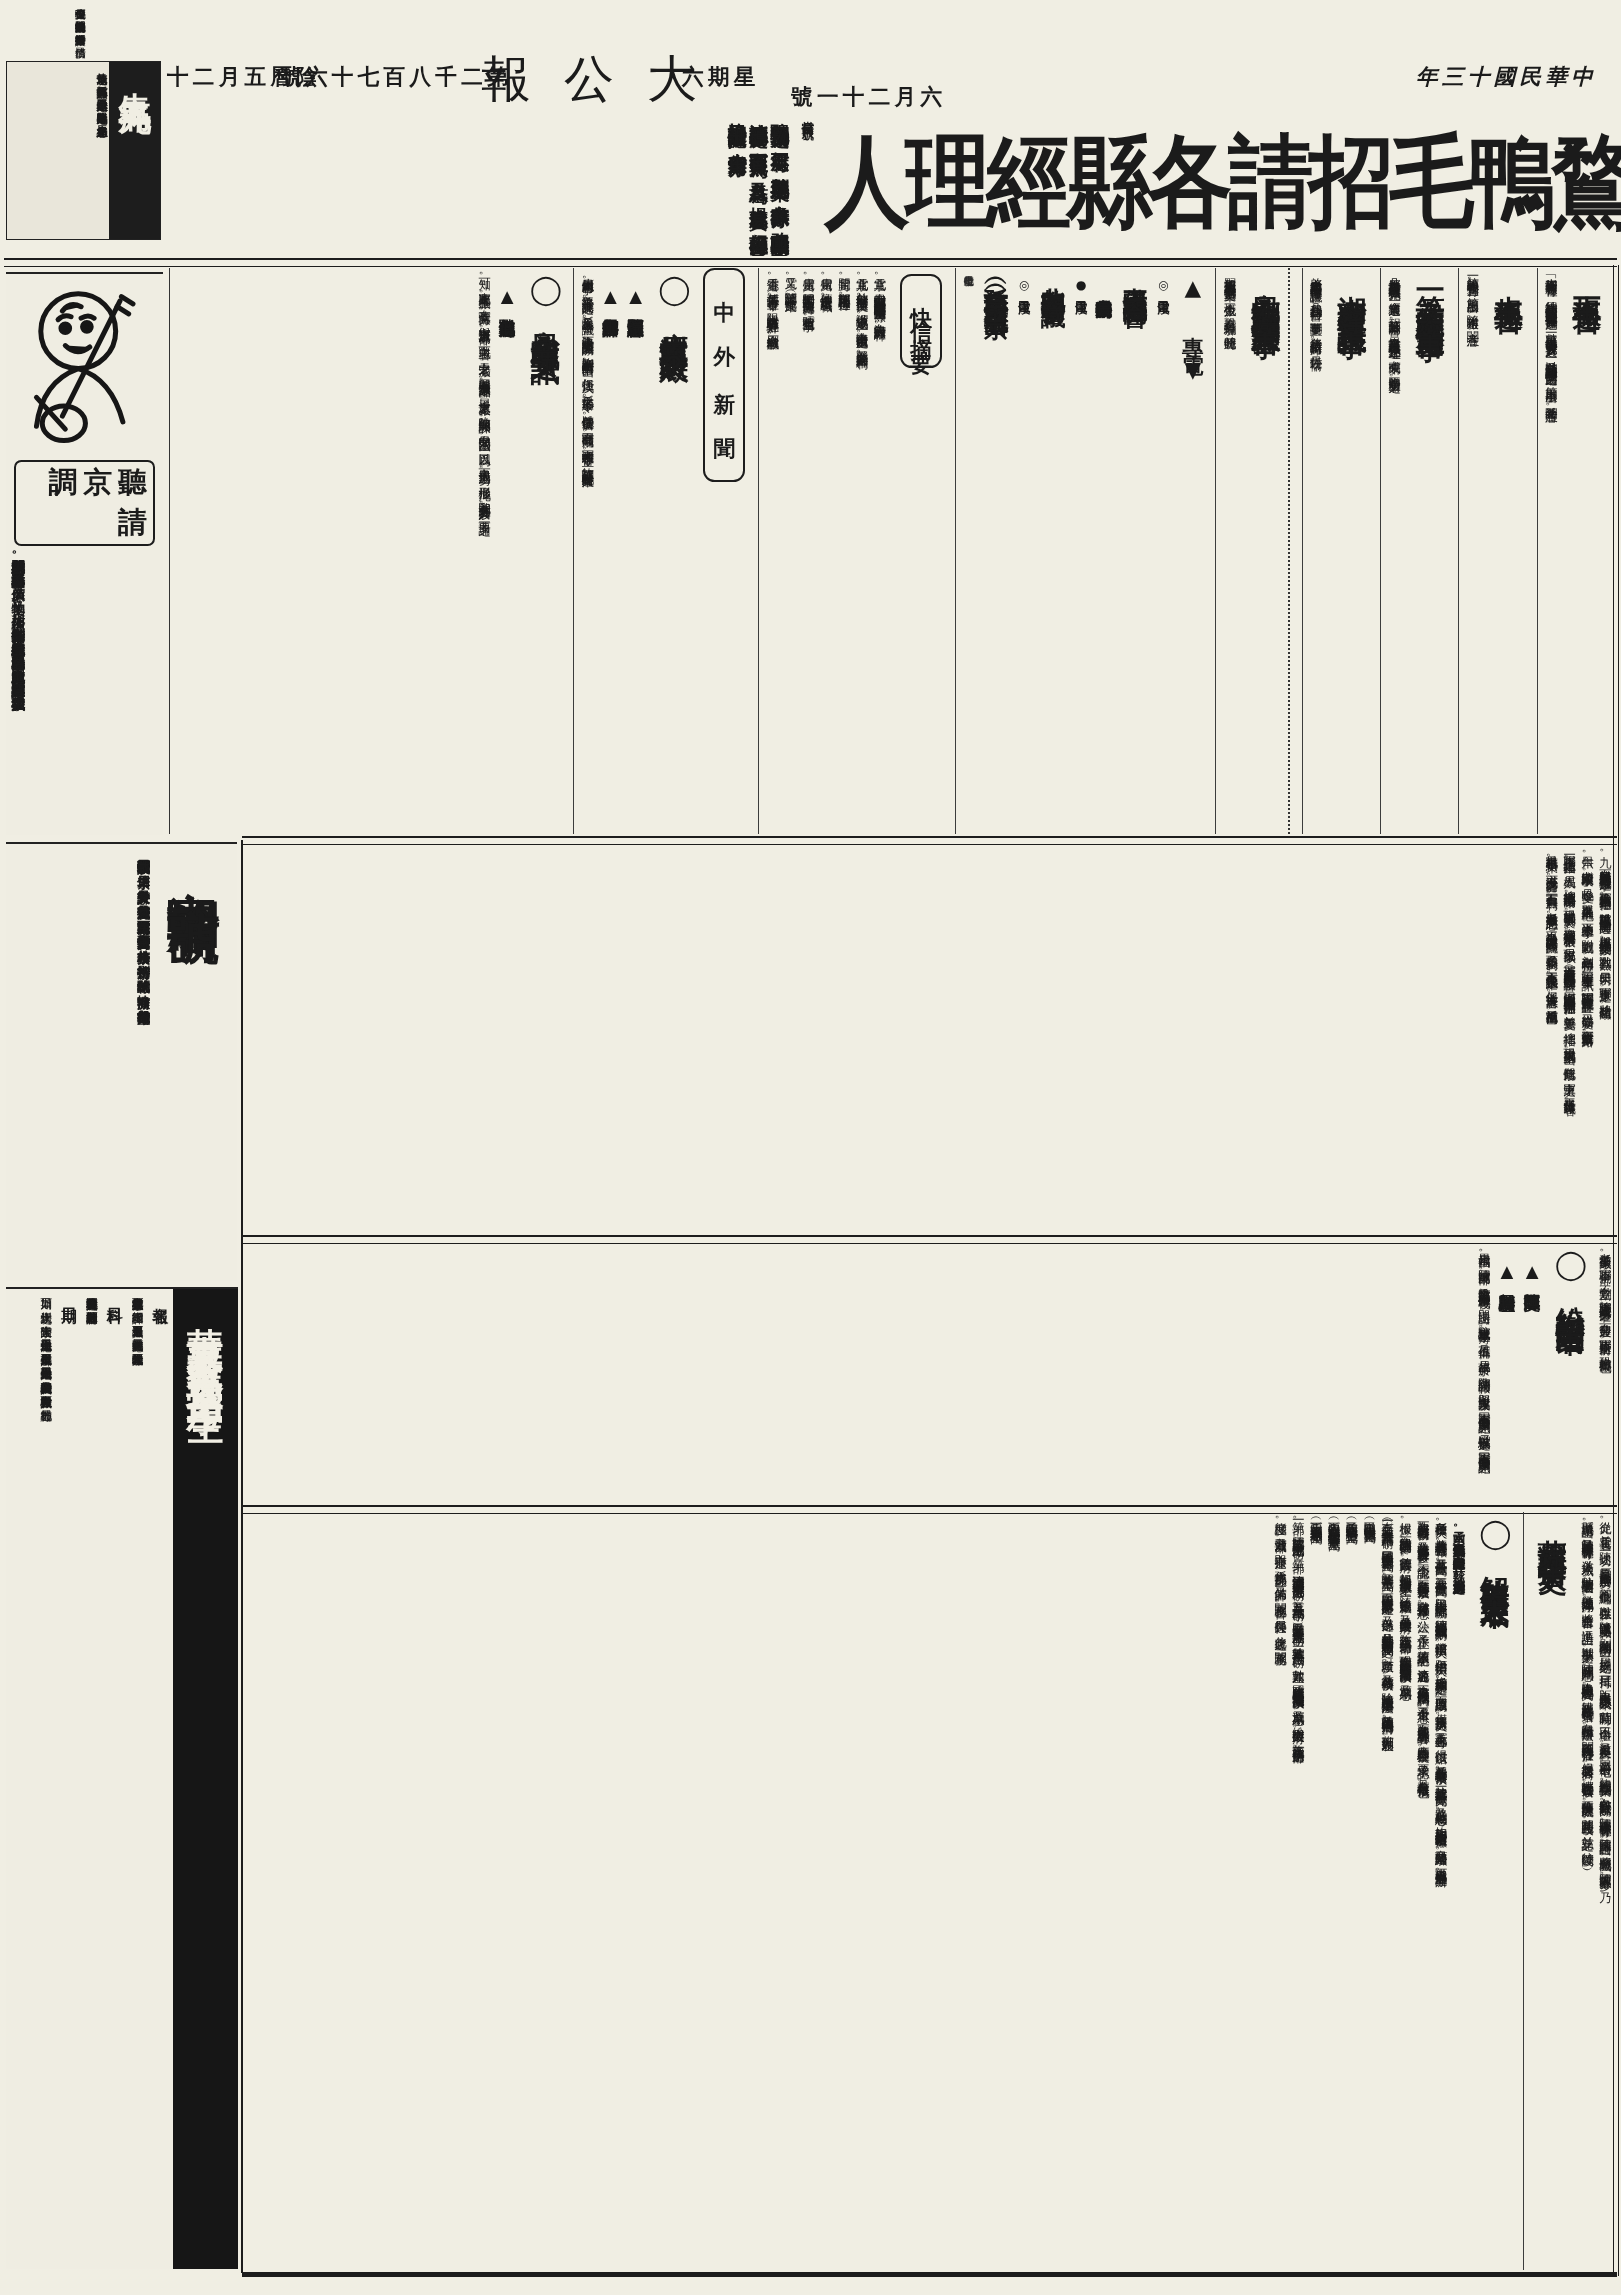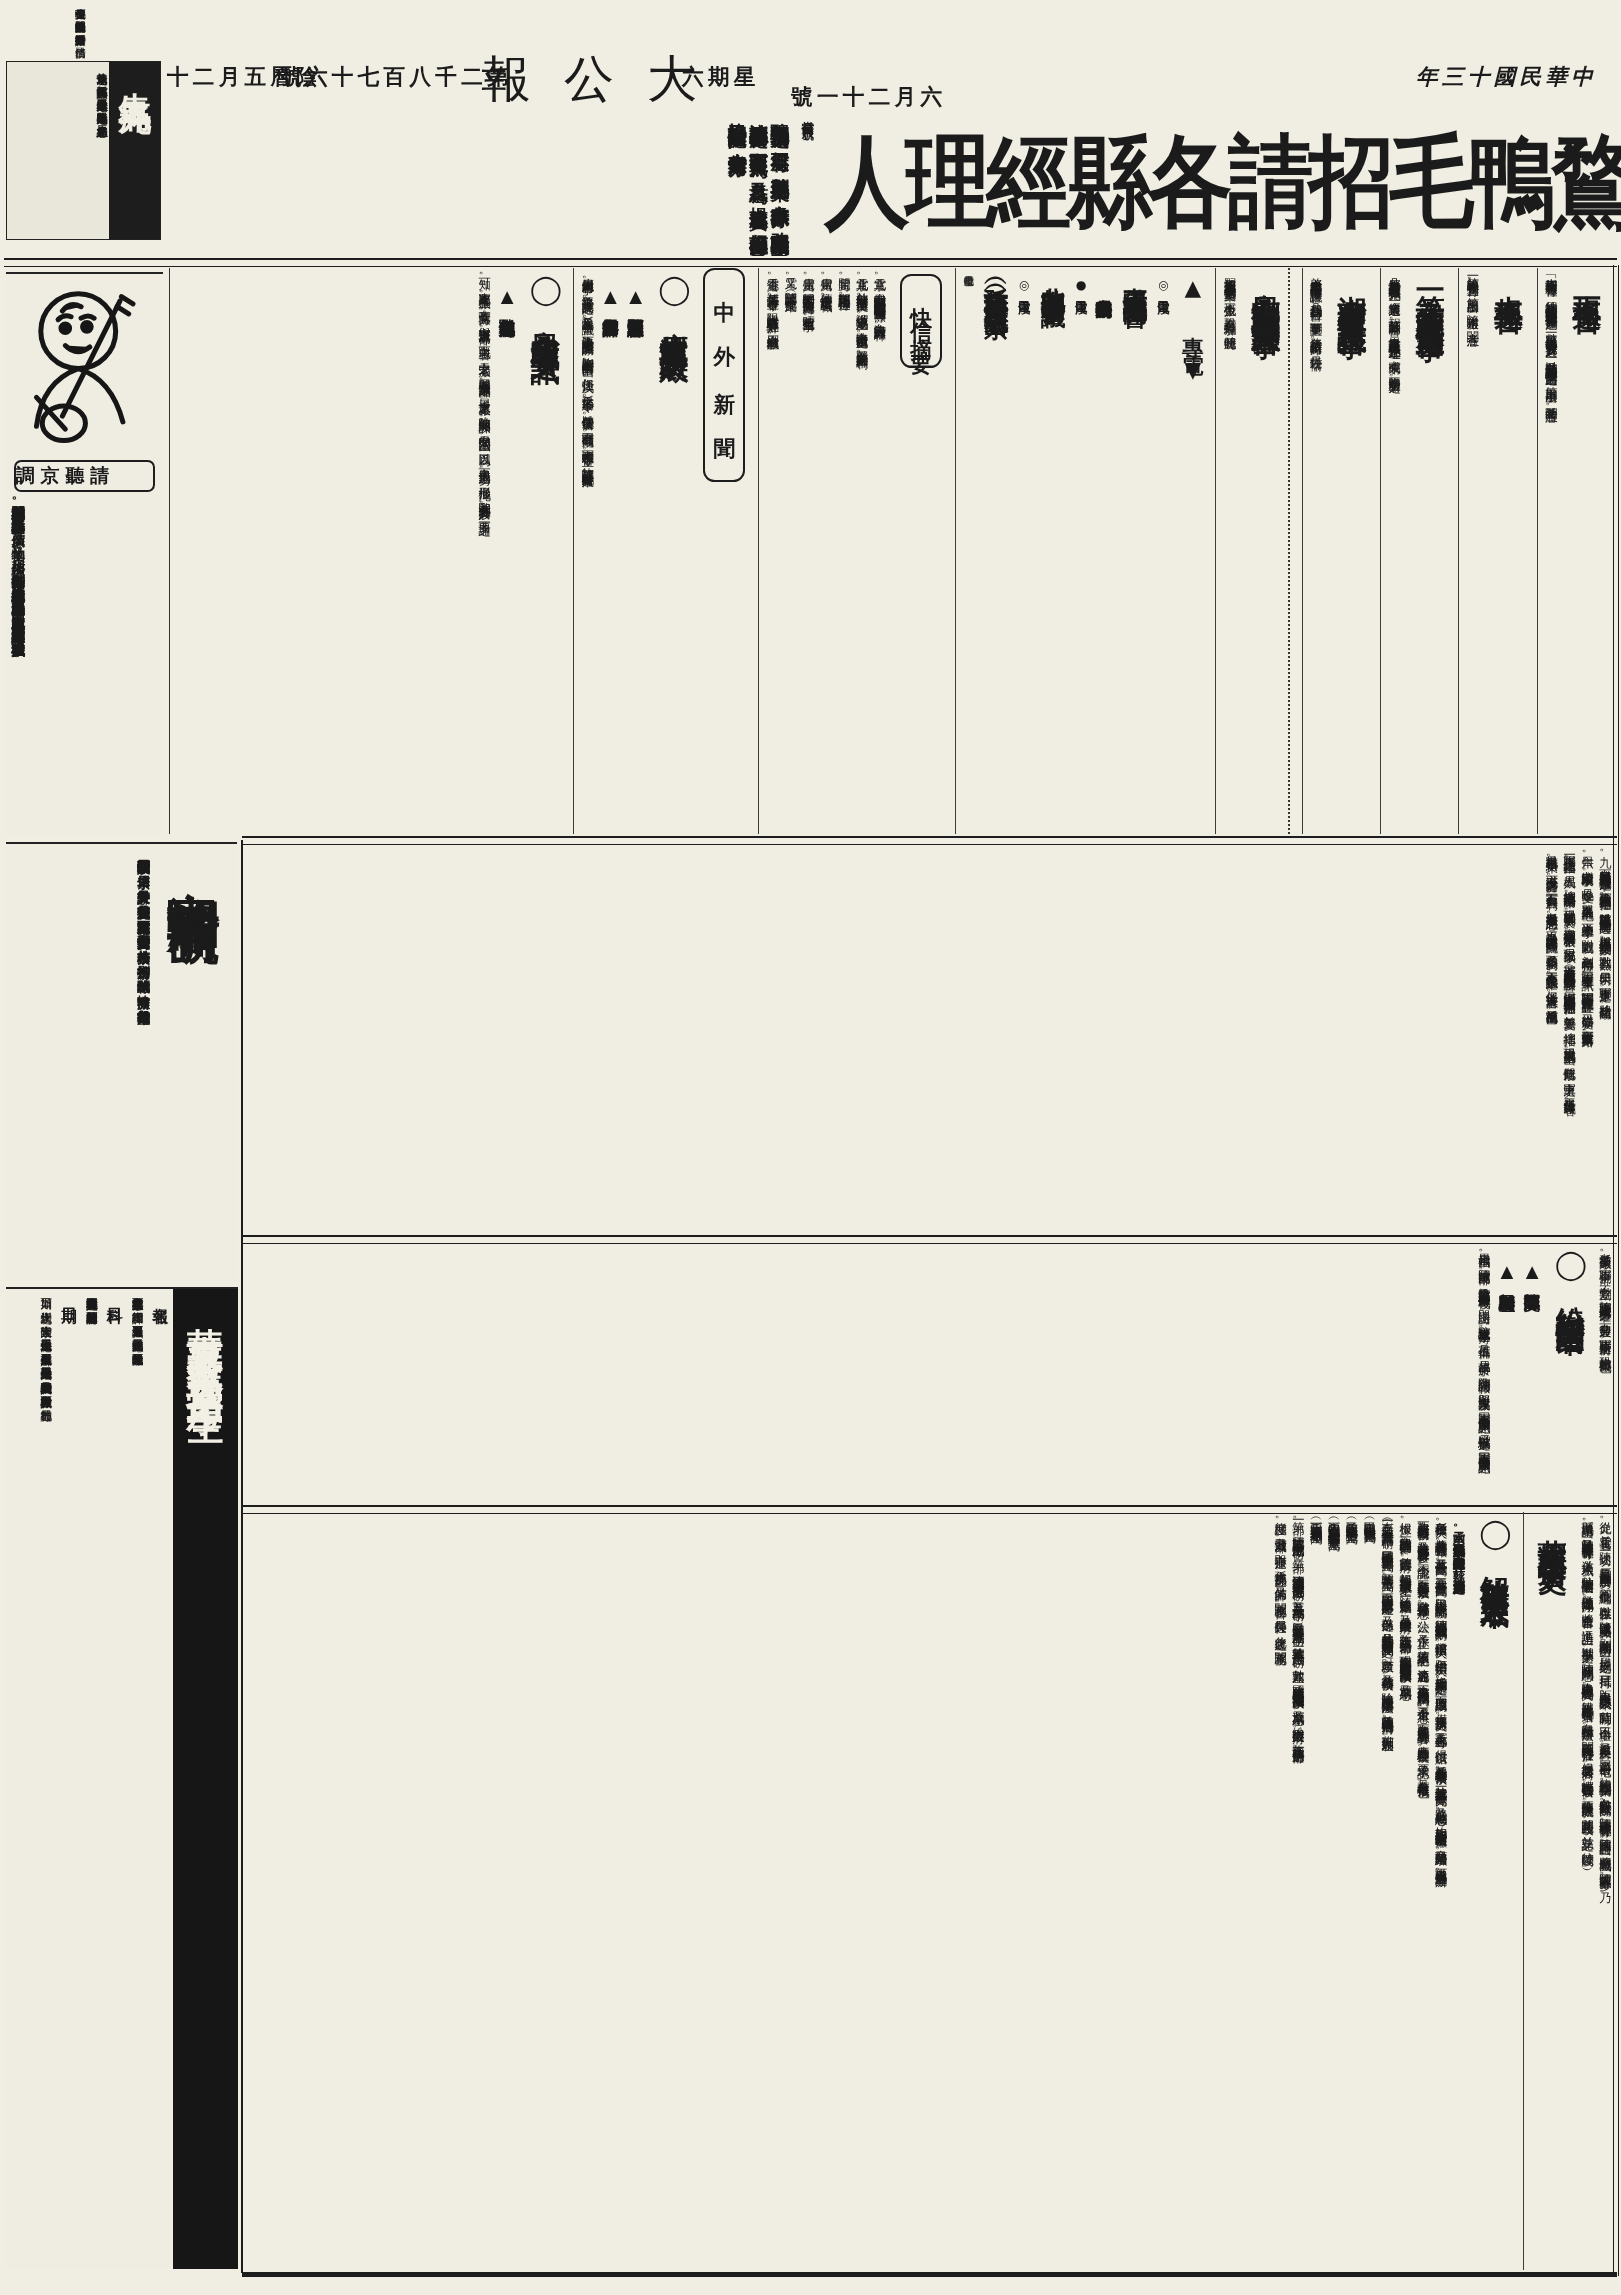--- a/index.html
+++ b/index.html
@@ -59,21 +59,21 @@
     padding:13px 6.5px;margin:5.8px 13px;letter-spacing:16px;height:fit-content;
   }
   .seg-box.tall{letter-spacing:46px;margin-top:0;}
   .seg-marker{font-size:21.6px;font-weight:900;letter-spacing:19px;margin:0 10px;padding-top:7.2px;}
   .seg-vr{border-left:1.4px solid #3c3c3c;margin:0 6.5px;}
   .seg-wavy{border-right:2.2px dotted #333;padding-right:5.8px;}
   
   .ad{position:absolute;overflow:hidden;background:#efede2;}
   #ad-jingdiao{left:5.8px;top:272px;width:157px;height:561px;border-top:2.2px solid #222;}
   #jingdiao-box{border:2.9px solid #1d1d1d;border-radius:7.2px;margin:4.3px auto 2.9px;width:137px;
-    font-size:19px;font-weight:900;text-align:left;letter-spacing:5.8px;padding:1.4px 0;}
+    font-size:29px;font-weight:900;text-align:right;letter-spacing:5.8px;padding:1.4px 0;}
   #jingdiao-body{writing-mode:vertical-rl;text-orientation:upright;font-size:13.7px;font-weight:bold;
     line-height:1.15;height:332px;margin:2.9px 4.3px;overflow:hidden;}
   #ad-fuxiang{left:5.8px;top:842px;width:231px;height:437px;border-top:2.2px solid #222;display:flex;flex-direction:row-reverse;}
   #fuxiang-title{font-size:53px;font-weight:900;font-family:"DejaVu Serif",serif;letter-spacing:4.3px;margin:4.3px 5.8px;}
   #fuxiang-body{font-size:13px;font-weight:bold;line-height:1.15;margin:5.8px 2.9px;overflow:hidden;}
   #ad-huadong{left:5.8px;top:1287px;width:232px;height:980px;border-top:2.2px solid #222;display:flex;flex-direction:row-reverse;overflow:hidden;}
   #huadong-strip{background:#161616;color:#f2efe4;font-size:37px;font-weight:900;
     letter-spacing:7.2px;padding:8.6px 7.2px;font-family:"DejaVu Serif",serif;}
   .hd-sec{font-size:11.5px;line-height:1.15;margin:0 2.9px;overflow:hidden;}
   .hd-label{font-size:16px;font-weight:900;padding-top:5.8px;margin:0 2.9px;}

